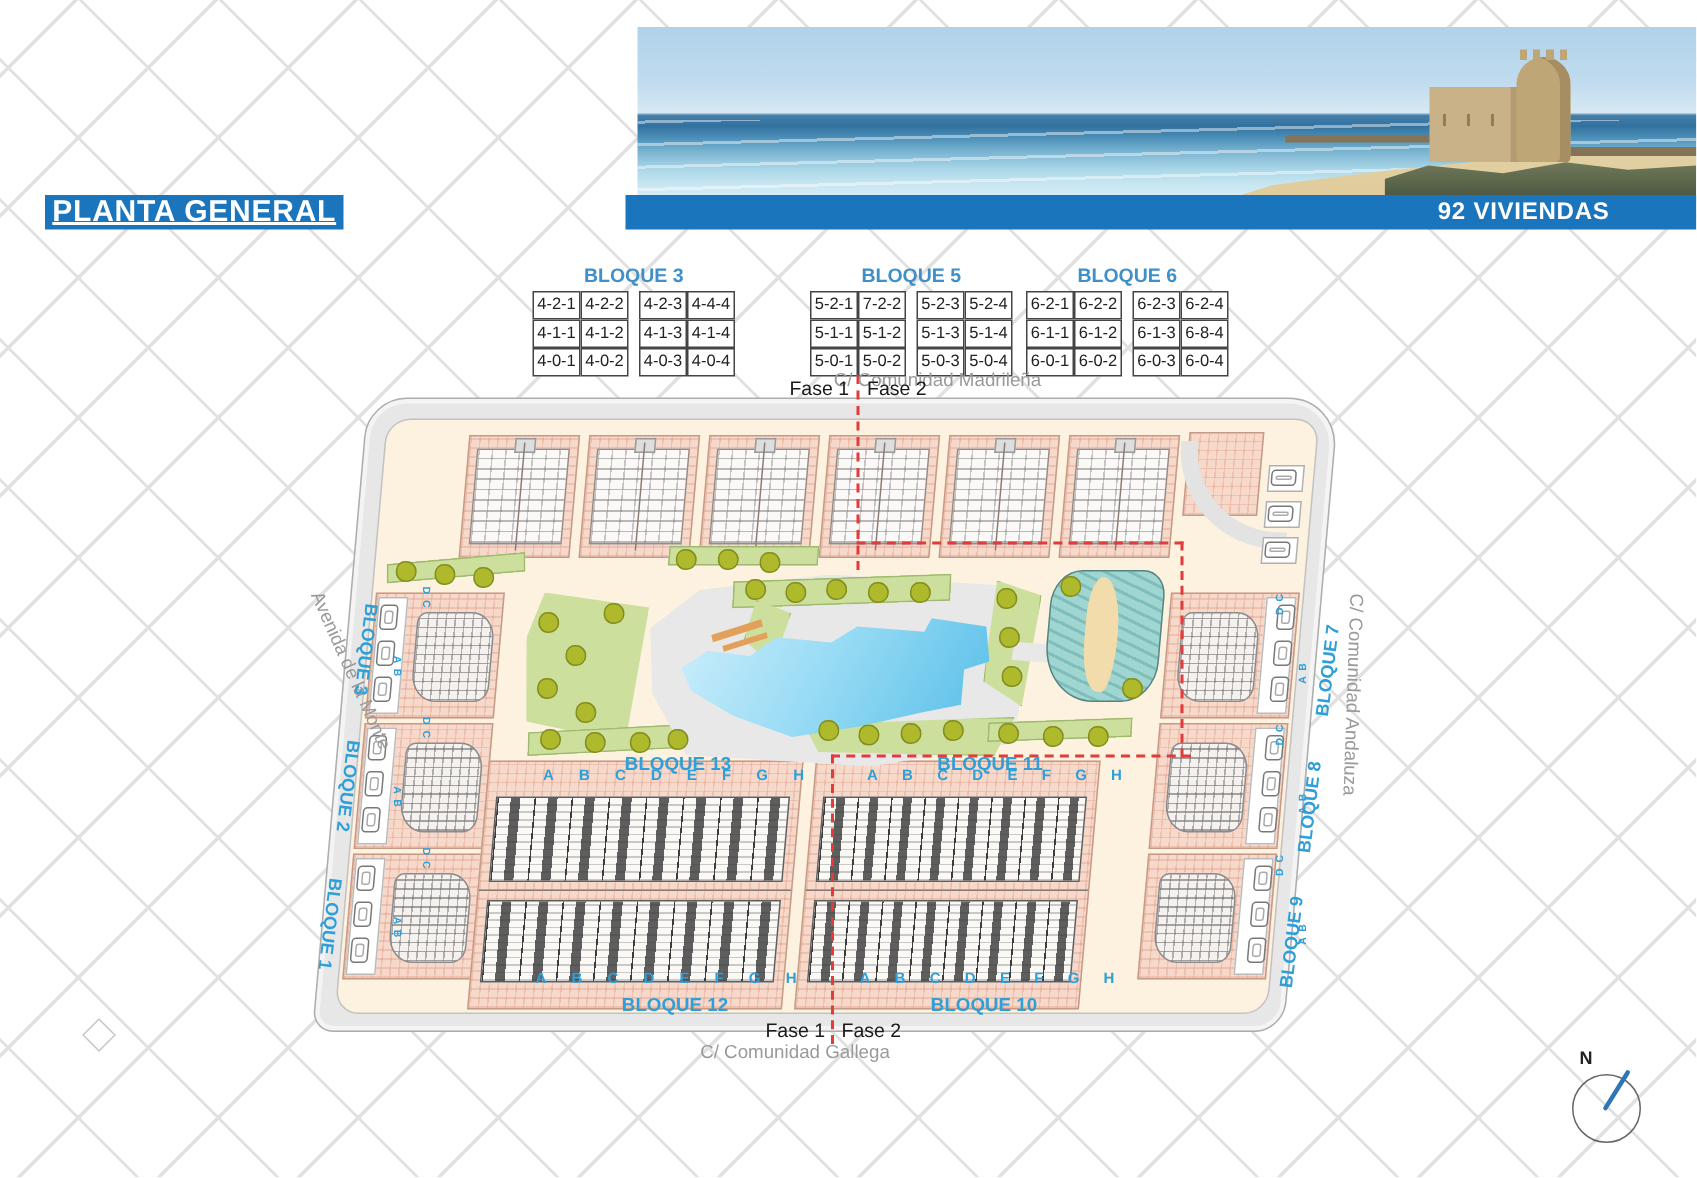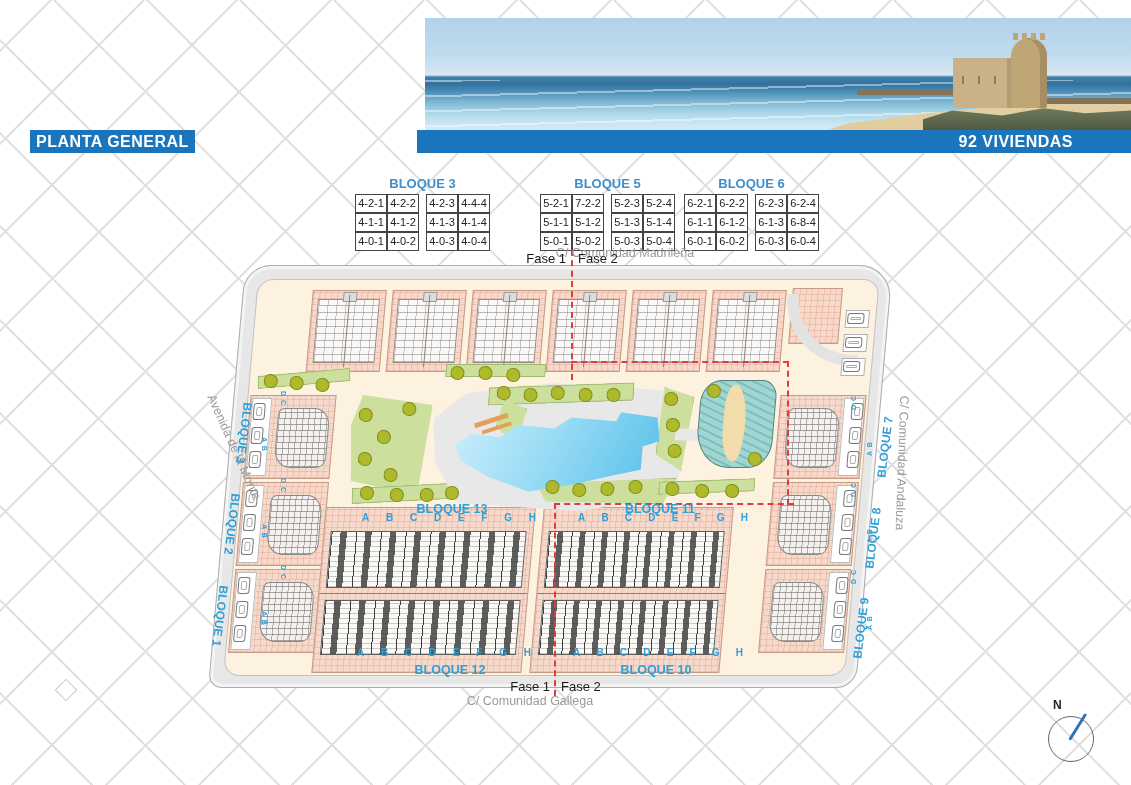--- a/index.html
+++ b/index.html
@@ -27,21 +27,21 @@
     border-radius:18px 18px 3px 3px;box-shadow:inset -7px 0 0 #a68e62;}
   .castle-tower:before{content:"";position:absolute;left:2px;top:-5px;width:32px;height:7px;
     background:repeating-linear-gradient(90deg,#bfa676 0 5px, transparent 5px 9px);}
   .boardwalk{position:absolute;left:432px;top:72px;width:100px;height:5px;background:#847356;}
   .boardwalk.b2{left:618px;top:80px;width:88px;height:6px;}
   .rocks{position:absolute;left:498px;top:84px;width:208px;height:28px;
     clip-path:polygon(0 62%,14% 30%,38% 48%,58% 22%,78% 40%,100% 30%,100% 100%,0 100%);
     background:linear-gradient(180deg,#79815f,#4e5a44);}
   
   .banner{position:absolute;background:#1b75bc;color:#fff;font-weight:bold;height:23px;line-height:23px;}
-  .banner.pg{left:30px;top:130px;width:165px;text-align:center;font-size:16px;letter-spacing:.5px;}
+  .banner.pg{left:30px;top:130px;width:199px;text-align:center;font-size:20px;letter-spacing:.5px;text-decoration:underline;}
   .banner.vv{left:417px;top:130px;width:714px;text-align:right;font-size:16px;letter-spacing:.5px;
     padding-right:58px;box-sizing:border-box;}
   
   .unit-table{position:absolute;top:176px;width:135px;}
   .unit-table .ttl{color:#3f8fc9;font-weight:bold;font-size:13px;text-align:center;margin-bottom:3px;}
   .unit-table .grid{display:grid;grid-template-columns:32px 32px 7px 32px 32px;}
   .unit-table .cell{border:1px solid #444;background:#fff;font-size:11px;color:#222;
     text-align:center;line-height:17px;height:17px;}
   .unit-table .sp{background:transparent;}
   

